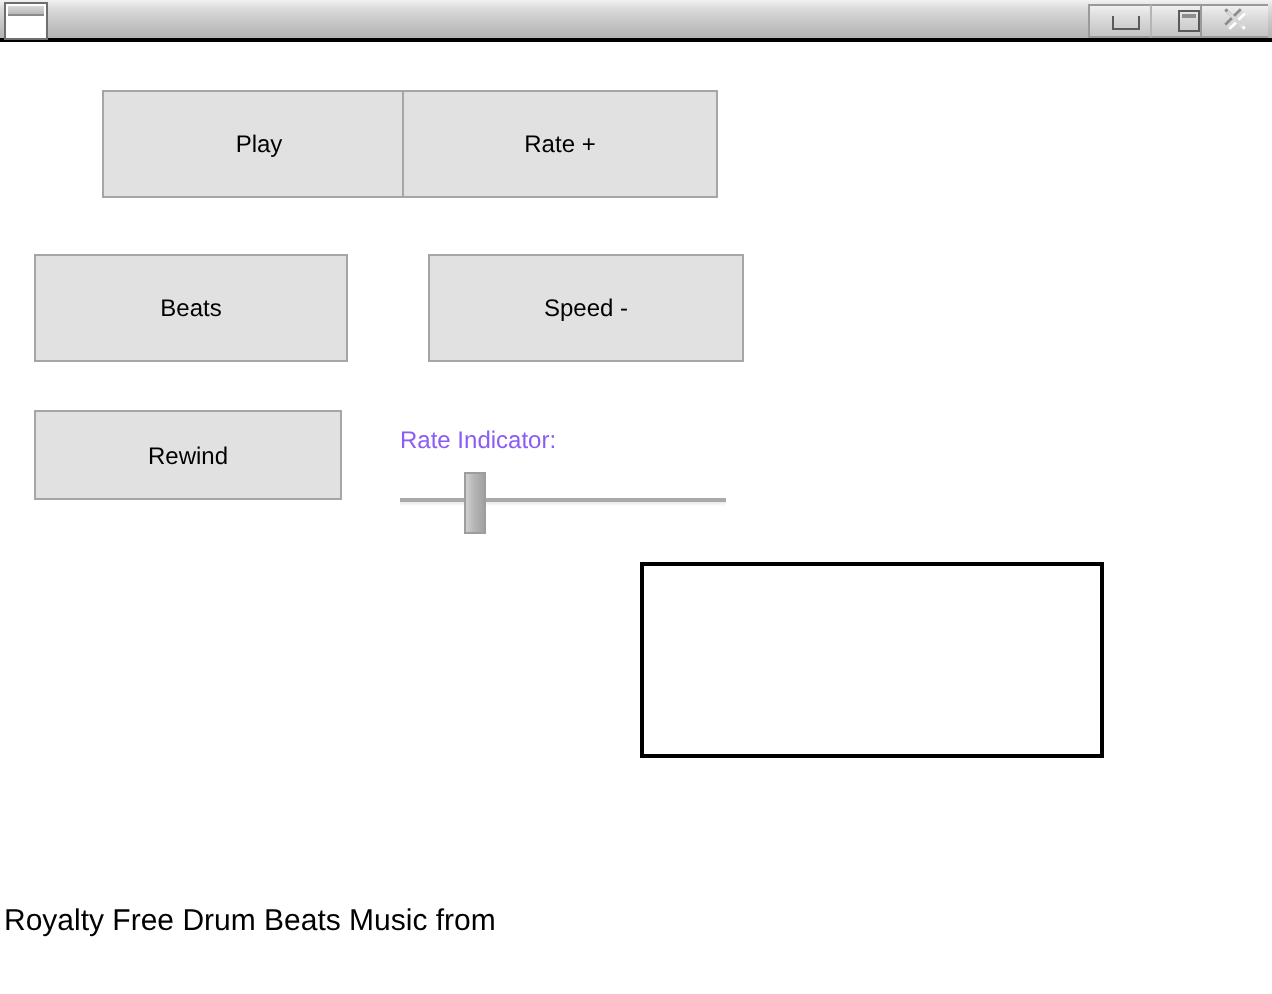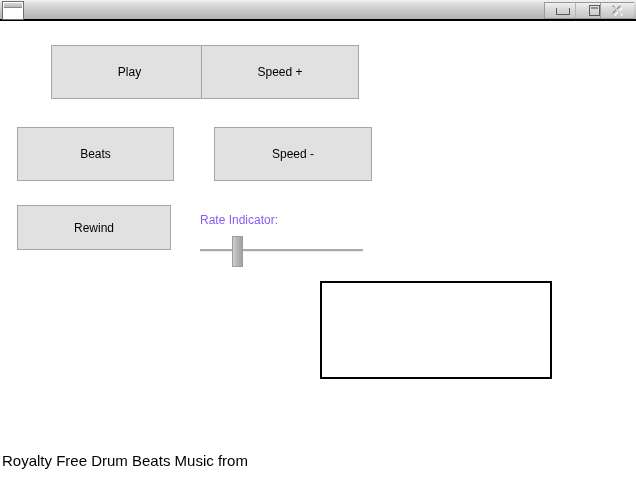--- a/index.html
+++ b/index.html
@@ -210,21 +210,21 @@
 
     <div class="win-btn" id="btn-close">
       <span class="glyph-close">✕</span>
     </div>
   </div>
 
   <div id="content">
 
     <button class="ctl-button" id="btn-play">Play</button>
 
-    <button class="ctl-button" id="btn-speed-up">Speed +</button>
+    <button class="ctl-button" id="btn-speed-up">Rate +</button>
 
     <button class="ctl-button" id="btn-pause">Beats</button>
 
     <button class="ctl-button" id="btn-speed-dn">Speed -</button>
 
     <button class="ctl-button" id="btn-rewind">Rewind</button>
 
     <div id="rate-label">Rate Indicator:</div>
 
     <div id="rate-slider">

